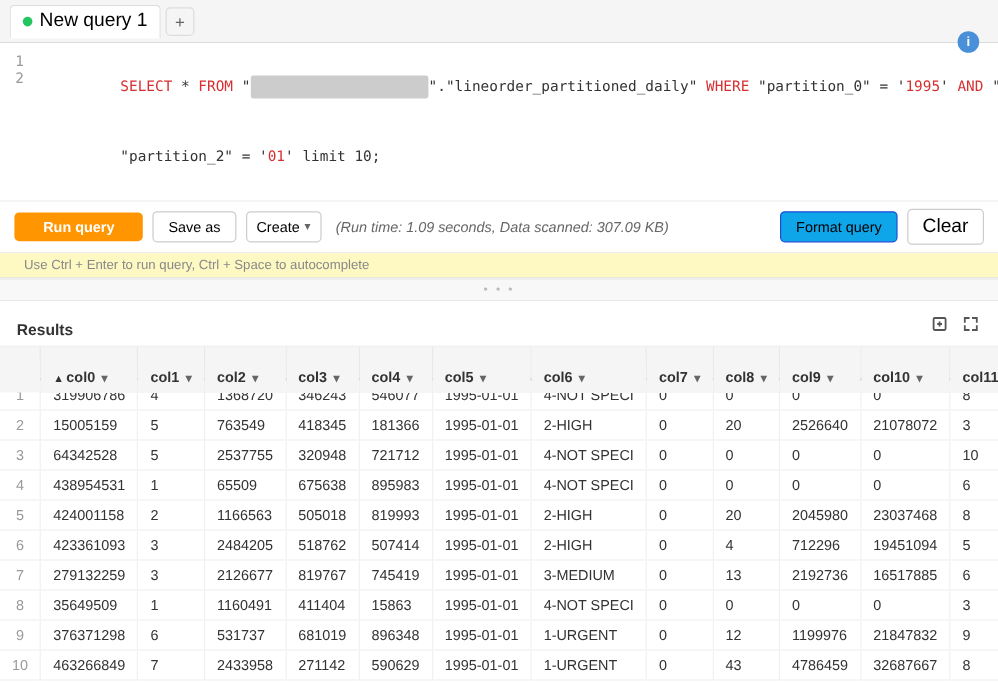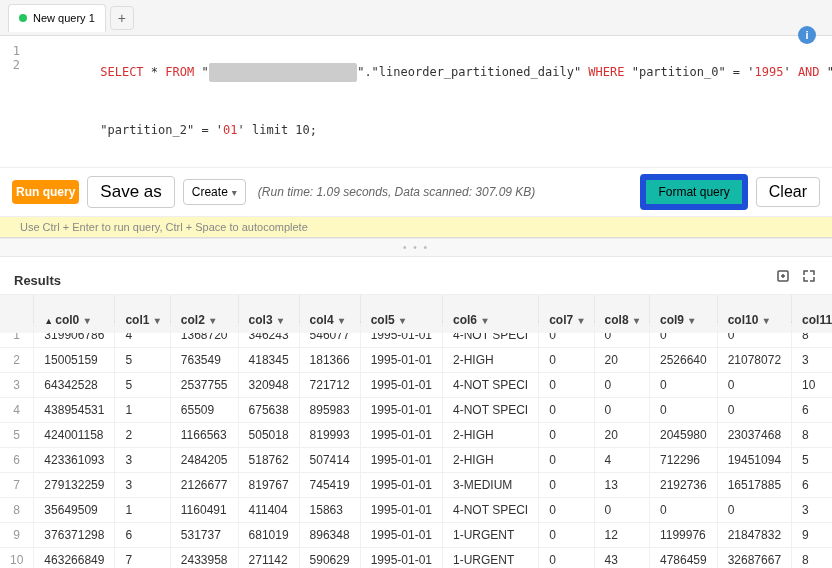--- a/index.html
+++ b/index.html
@@ -4,39 +4,39 @@
   <style>
     * { box-sizing: border-box; margin: 0; padding: 0; }
     body { font-family: -apple-system, BlinkMacSystemFont, 'Segoe UI', sans-serif; font-size: 12px; background: #f0f0f0; width: 832px; height: 568px; overflow: hidden; }
 
     .main-container { width: 832px; height: 568px; display: flex; flex-direction: column; background: #fff; }
 
     
     .query-editor-area { background: #fff; border-bottom: 1px solid #ddd; flex-shrink: 0; }
 
     .tabs-bar { display: flex; align-items: center; background: #f5f5f5; border-bottom: 1px solid #ddd; padding: 0 8px; height: 36px; gap: 4px; }
-    .tab-item { display: flex; align-items: center; gap: 6px; background: #fff; border: 1px solid #ddd; border-bottom: none; border-radius: 4px 4px 0 0; padding: 4px 10px; font-size: 11px; font-weight: 500; cursor: pointer; height: 28px; }
+    .tab-item { display: flex; align-items: center; gap: 6px; background: #fff; border: 1px solid #ddd; border-bottom: none; border-radius: 4px 4px 0 0; padding: 4px 10px; font-size: 16px; font-weight: 500; cursor: pointer; height: 28px; }
     .tab-item .green-dot { width: 8px; height: 8px; background: #22c55e; border-radius: 50%; flex-shrink: 0; }
     .tab-add { background: none; border: 1px solid #ddd; border-radius: 4px; width: 24px; height: 24px; display: flex; align-items: center; justify-content: center; cursor: pointer; font-size: 14px; color: #666; }
 
     .editor-body { display: flex; padding: 8px; background: #fff; min-height: 90px; }
     .line-numbers { display: flex; flex-direction: column; color: #999; font-size: 12px; font-family: monospace; padding-right: 8px; user-select: none; min-width: 20px; text-align: right; }
     .code-area { font-family: monospace; font-size: 12px; color: #333; flex: 1; }
     .code-line { line-height: 1.6; white-space: pre; }
     .kw { color: #d63031; font-weight: normal; }
     .blurred { background: #ccc; color: transparent; border-radius: 2px; padding: 0 2px; display: inline-block; }
 
     
     .toolbar { display: flex; align-items: center; padding: 6px 12px; border-top: 1px solid #eee; border-bottom: 1px solid #eee; gap: 8px; background: #fff; }
-    .btn-run { background: #ff9500; color: #fff; border: none; border-radius: 4px; padding: 5px 4px; font-size: 12px; font-weight: 600; cursor: pointer; }
-    .btn-save { background: #fff; border: 1px solid #ccc; border-radius: 4px; padding: 5px 12px; font-size: 17px; cursor: pointer; }
+    .btn-run { background: #ff9500; color: #fff; border: none; border-radius: 4px; padding: 5px 24px; font-size: 12px; font-weight: 600; cursor: pointer; }
+    .btn-save { background: #fff; border: 1px solid #ccc; border-radius: 4px; padding: 5px 12px; font-size: 12px; cursor: pointer; }
     .btn-create { background: #fff; border: 1px solid #ccc; border-radius: 4px; padding: 5px 8px; font-size: 12px; cursor: pointer; display: flex; align-items: center; gap: 4px; }
     .btn-create .chevron { font-size: 10px; color: #666; }
     .run-info { color: #666; font-size: 12px; flex: 1; margin-left: 4px; font-style: italic; }
-    .btn-format { background: #14b8a6; border: 6px solid #1d4ed8; border-radius: 4px; padding: 5px 12px; font-size: 12px; cursor: pointer; }
+    .btn-format { background: #0ea5e9; border: 1px solid #1d4ed8; border-radius: 4px; padding: 5px 12px; font-size: 12px; cursor: pointer; }
     .btn-clear { background: #fff; border: 1px solid #ccc; border-radius: 4px; padding: 5px 12px; font-size: 16px; cursor: pointer; }
 
     .hint-text { font-size: 11px; color: #888; padding: 4px 20px; background: #fef9c3; }
 
     
     .resize-handle { text-align: center; color: #bbb; font-size: 10px; letter-spacing: 2px; padding: 3px 0; background: #f8f8f8; border-top: 1px solid #e8e8e8; border-bottom: 1px solid #e8e8e8; cursor: row-resize; flex-shrink: 0; }
 
     
     .results-section { flex: 1; overflow: hidden; display: flex; flex-direction: column; background: #fff; }
     .results-header { display: flex; align-items: flex-end; justify-content: space-between; padding: 10px 14px 6px; border-bottom: 1px solid #eee; }

